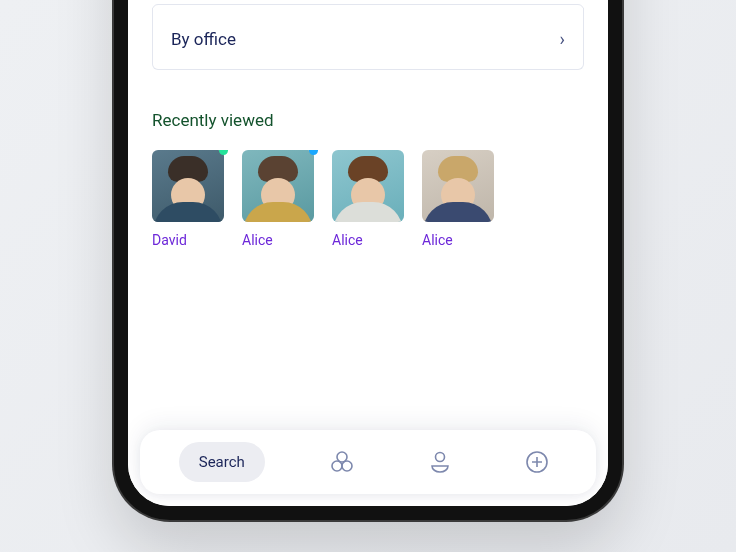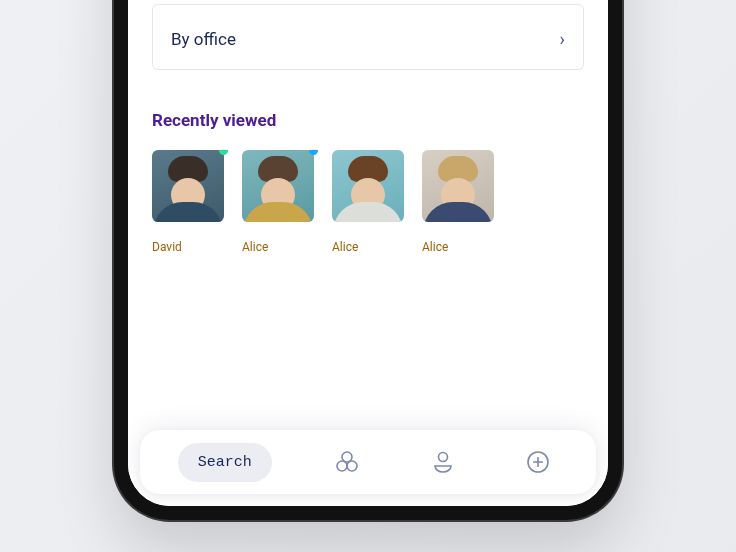--- a/index.html
+++ b/index.html
@@ -64,22 +64,22 @@
     border: 1px solid #e3e6ef;
     border-bottom: 1px solid #e3e6ef;
     border-radius: 6px 6px 0 0;
     height: 14px;
     background:#fff;
   }
   .chev { color:#4a5583; font-size:18px; }
   .section-title {
     margin-top: 40px;
     font-size: 17px;
-    font-weight: 700;
-    color: #4c1d95;
+    font-weight: 400;
+    color: #14532d;
   }
   .avatars {
     display: flex;
     gap: 18px;
     margin-top: 20px;
     overflow: hidden;
   }
   .person {
     display: flex;
     flex-direction: column;
@@ -99,42 +99,41 @@
     border-radius: 6px;
   }
   .status-dot {
     position: absolute;
     top: -4px; right: -4px;
     width: 9px; height: 9px;
     border-radius: 50%;
   }
   .dot-green { background:#25e29a; }
   .dot-blue  { background:#1aa8ff; }
-  .pname { font-size: 12px; color:#a16207;margin-top:8px; }
+  .pname { font-size: 14px; color:#6d28d9; }
   .tabbar {
     position: absolute;
     left: 12px; right: 12px;
     bottom: 12px;
     height: 64px;
     background: #fff;
     border-radius: 20px;
     box-shadow: 0 -4px 24px rgba(30,40,80,0.08), 0 2px 10px rgba(30,40,80,0.06);
     display: flex;
     align-items: center;
     justify-content: space-around;
     padding: 0 10px;
   }
   .tab-pill {
     background: #ecedf2;
     color: #1b2559;
     font-size: 15px;
     padding: 11px 20px;
     border-radius: 999px;
     cursor: pointer;
-    font-family: Liberation Mono, monospace;
   }
   .tab-icon {
     width: 40px; height: 40px;
     display:flex; align-items:center; justify-content:center;
     color: #7d88ad;
     cursor: pointer;
   }
   svg { display:block; }
 
   

